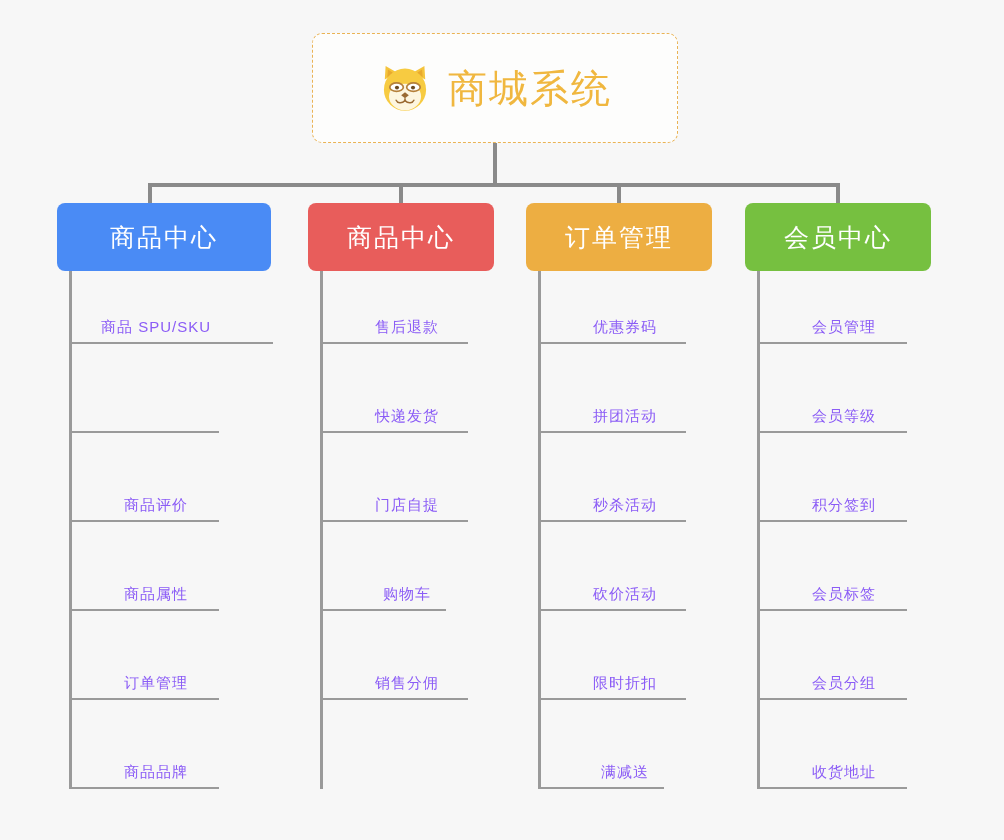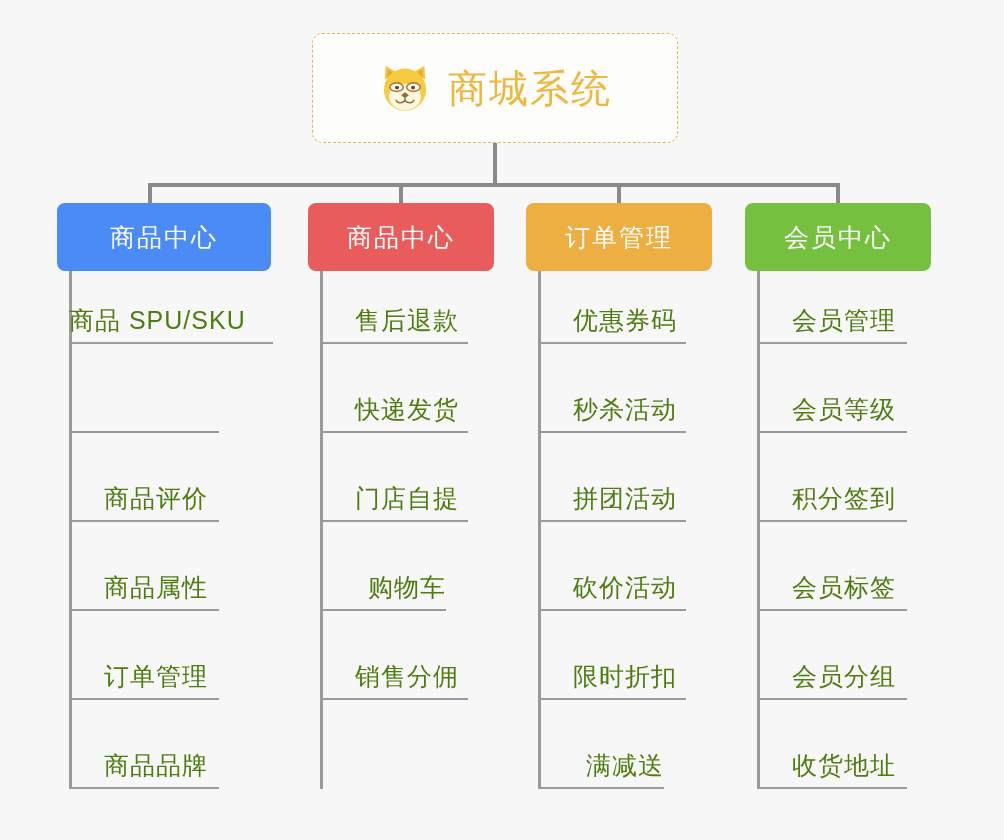--- a/index.html
+++ b/index.html
@@ -82,22 +82,22 @@
   .leaf-item {
     position: relative;
     height: 89px;
   }
   .leaf-label {
     position: absolute;
     left: 12px;
     right: 0;
     bottom: 23px;
     text-align: center;
-    font-size: 25px;
-    color: #4d7c0f;
+    font-size: 15px;
+    color: #8b5cf6;
     white-space: nowrap;
     letter-spacing: 1px;
   }
   .leaf-underline {
     position: absolute;
     left: 12px;
     bottom: 16px;
     height: 2px;
     background: #9a9a9a;
   }
@@ -209,25 +209,25 @@
         <div class="cat-box" style="background: rgb(237, 174, 66); width: 186px;">
           <span>订单管理</span>
         </div>
         <div class="leaf-list">
           <div class="leaf-stem" style="height: 518px;"></div>
           <div class="leaf-item">
             <span class="leaf-label">优惠券码</span>
             <div class="leaf-underline" style="width: 148px;"></div>
           </div>
           <div class="leaf-item">
+            <span class="leaf-label">拼团活动</span>
+            <div class="leaf-underline" style="width: 148px;"></div>
+          </div>
+          <div class="leaf-item">
             <span class="leaf-label">秒杀活动</span>
-            <div class="leaf-underline" style="width: 148px;"></div>
-          </div>
-          <div class="leaf-item">
-            <span class="leaf-label">拼团活动</span>
             <div class="leaf-underline" style="width: 148px;"></div>
           </div>
           <div class="leaf-item">
             <span class="leaf-label">砍价活动</span>
             <div class="leaf-underline" style="width: 148px;"></div>
           </div>
           <div class="leaf-item">
             <span class="leaf-label">限时折扣</span>
             <div class="leaf-underline" style="width: 148px;"></div>
           </div>

